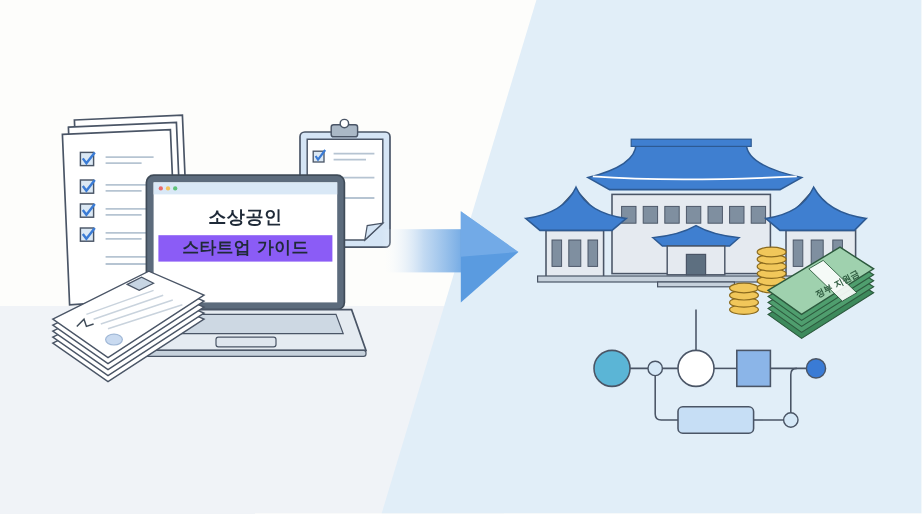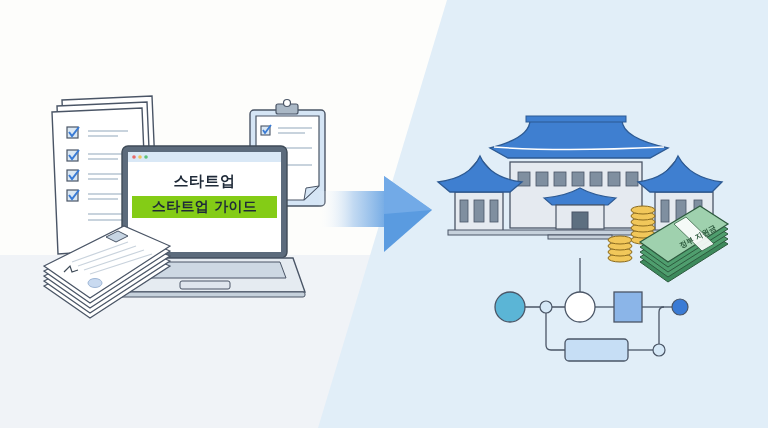--- a/index.html
+++ b/index.html
@@ -1,20 +1,20 @@
 <!DOCTYPE html>
 <html><head>
   <meta charset="utf-8">
   <style>
     html, body { margin: 0; padding: 0; }
     body { width: 768px; height: 428px; overflow: hidden; background: #fdfdfb; position: relative; font-family: "DejaVu Sans", sans-serif; }
     #scene { position: absolute; left: 0; top: 0; width: 768px; height: 428px; }
     .screen-text { position: absolute; left: 128px; top: 160px; width: 153px; text-align: center; color: #1f2a38; font-weight: bold; }
     .screen-line1 { position: absolute; left: 0; top: 12px; width: 153px; font-size: 15px; letter-spacing: 0.5px; }
-    .screen-line2 { position: absolute; left: 4px; top: 36px; width: 145px; font-size: 14px; background: #84cc16; padding: 2px 0; letter-spacing: 0.3px; }
+    .screen-line2 { position: absolute; left: 4px; top: 36px; width: 145px; font-size: 14px; background: #8b5cf6; padding: 2px 0; letter-spacing: 0.3px; }
     .money-label { position: absolute; left: 668px; top: 232px; width: 60px; font-size: 7.5px; font-weight: bold; color: #2d5a3e; text-align: center; transform: rotate(-28deg); }
   </style>
 </head>
 <body>
 
 <svg id="scene" width="768" height="428" viewBox="0 0 768 428" xmlns="http://www.w3.org/2000/svg">
   <defs>
     <linearGradient id="arrowGrad" x1="0" y1="0" x2="1" y2="0">
       <stop offset="0" stop-color="#ffffff" stop-opacity="0"></stop>
       <stop offset="0.45" stop-color="#bcd6f1" stop-opacity="0.9"></stop>
@@ -185,17 +185,17 @@
   <circle cx="510" cy="307" r="15" fill="#5bb5d6" stroke="#4a5566" stroke-width="1.3"></circle>
   <circle cx="546" cy="307" r="6" fill="#d5e8f7" stroke="#4a5566" stroke-width="1.2"></circle>
   <circle cx="580" cy="307" r="15" fill="#ffffff" stroke="#4a5566" stroke-width="1.3"></circle>
   <rect x="614" y="292" width="28" height="30" fill="#8bb5e8" stroke="#4a5566" stroke-width="1.3"></rect>
   <circle cx="680" cy="307" r="8" fill="#3a7bd5" stroke="#4a5566" stroke-width="1.2"></circle>
   <rect x="565" y="339" width="63" height="22" rx="4" fill="#c6def5" stroke="#4a5566" stroke-width="1.3"></rect>
   <circle cx="659" cy="350" r="6" fill="#d5e8f7" stroke="#4a5566" stroke-width="1.2"></circle>
 </svg>
 
 <div class="screen-text">
-  <div class="screen-line1">스타트업</div>
+  <div class="screen-line1">소상공인</div>
   <div class="screen-line2">스타트업 가이드</div>
 </div>
 
 <div class="money-label">정부 지원금</div>
 
 </body></html>

